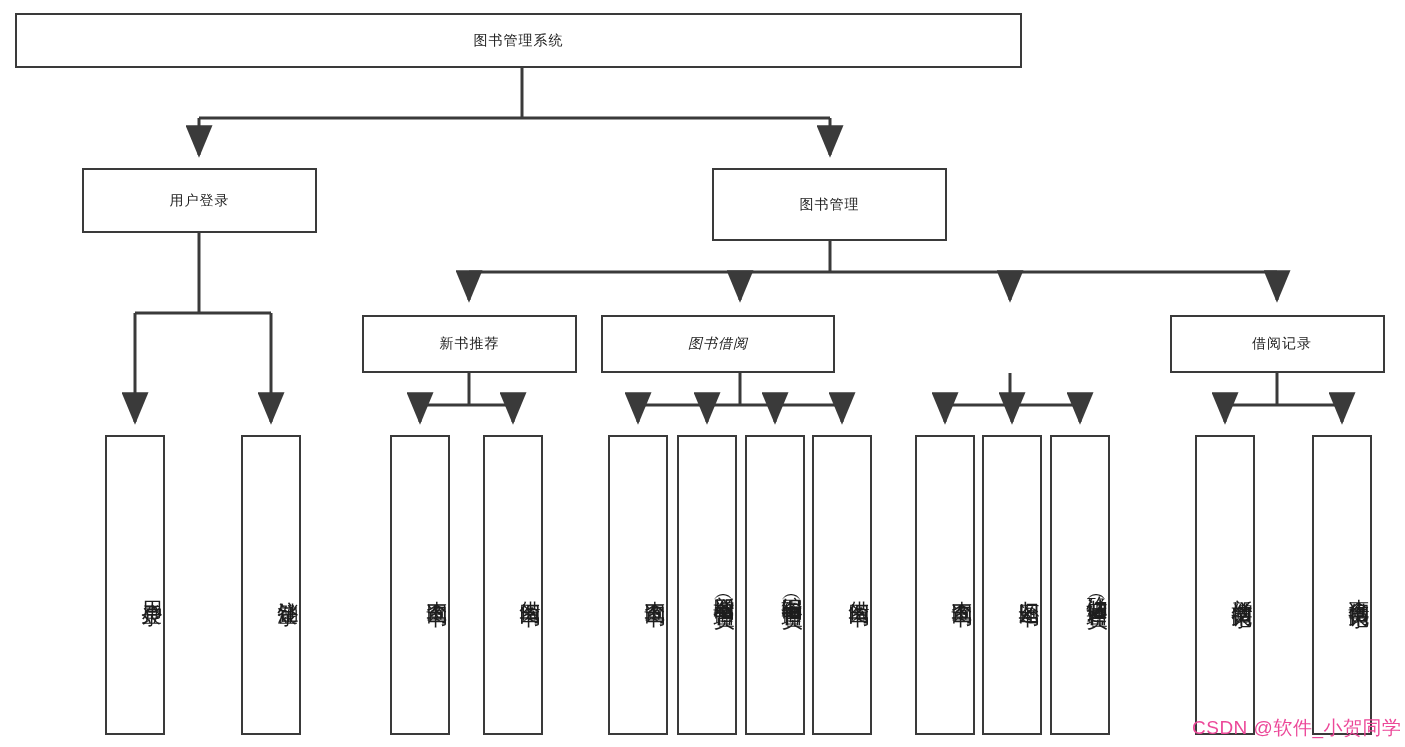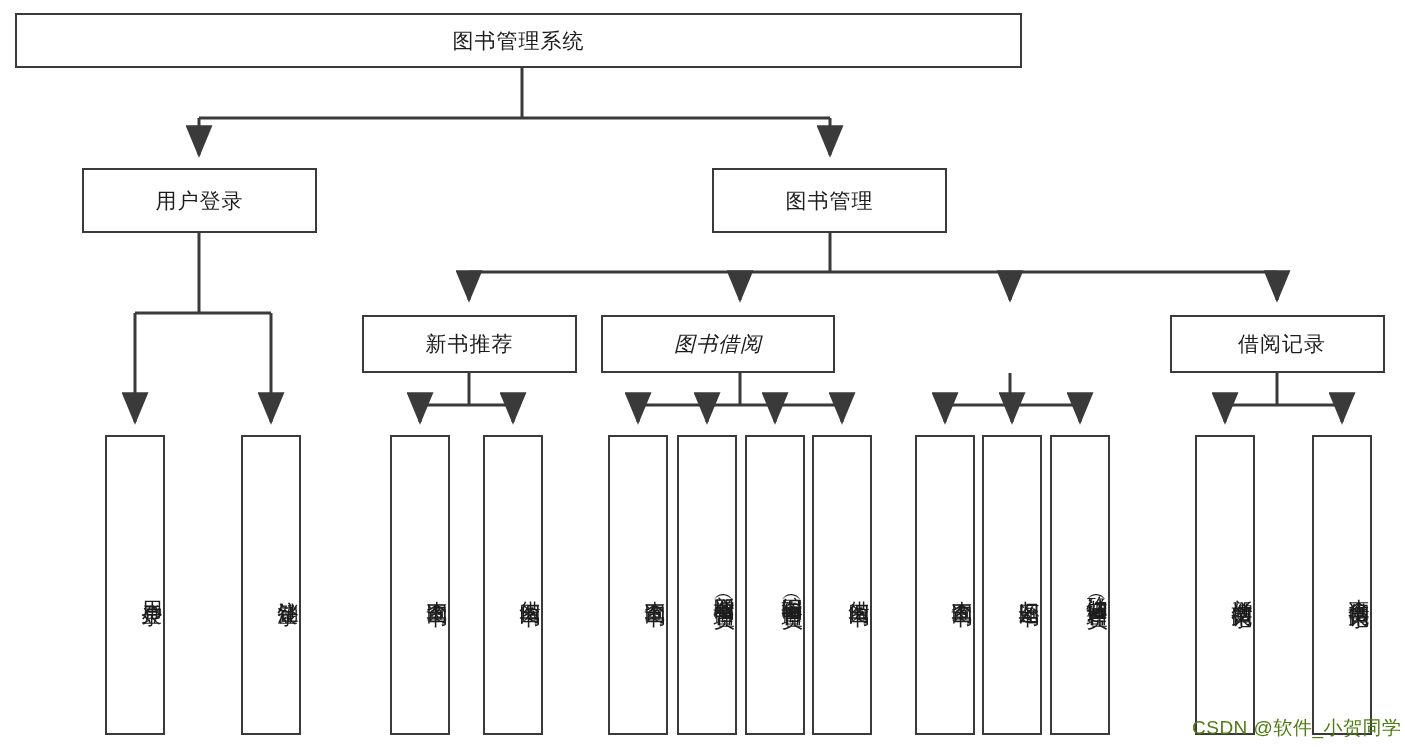--- a/index.html
+++ b/index.html
@@ -29,21 +29,21 @@
     position: absolute;
     box-sizing: border-box;
     border: 2px solid #3a3a3a;
     background: #ffffff;
     display: flex;
     align-items: center;
     justify-content: center;
     color: #1d1d1d;
   }
   .node.horiz {
-    font-size: 21px;
+    font-size: 14px;
     letter-spacing: 1px;
   }
   .node.vert {
     writing-mode: vertical-rl;
     text-orientation: upright;
     font-size: 21px;
     letter-spacing: 2px;
     padding-top: 6px;
     align-items: flex-start;
     justify-content: center;
@@ -51,21 +51,21 @@
   }
   .node .label {
     display: block;
     white-space: nowrap;
   }
   #watermark {
     position: absolute;
     left: 1192px;
     top: 715px;
     font-size: 19px;
-    color: #4d7c0f;
+    color: #ec4899;
     white-space: nowrap;
     letter-spacing: 0.5px;
   }
 </style>
 </head>
 <body>
 
 <div id="stage">
 
   <svg id="wires" viewBox="0 0 1405 747" width="1405" height="747" xmlns="http://www.w3.org/2000/svg">
@@ -122,21 +122,21 @@
     </g>
   </svg>
 
   <div class="node horiz" style="left:15px; top:13px; width:1007px; height:55px;">
     <span class="label">图书管理系统</span>
   </div>
 
   <div class="node horiz" style="left:82px; top:168px; width:235px; height:65px;">
     <span class="label">用户登录</span>
   </div>
-  <div class="node horiz" style="left:712px; top:168px; width:235px; height:65px;">
+  <div class="node horiz" style="left:712px; top:168px; width:235px; height:73px;">
     <span class="label">图书管理</span>
   </div>
 
   <div class="node horiz" style="left:362px; top:315px; width:215px; height:58px;">
     <span class="label">新书推荐</span>
   </div>
   <div class="node horiz" style="left:601px; top:315px; width:234px; height:58px;font-style:italic;">
     <span class="label">图书借阅</span>
   </div>
   <div class="node horiz" style="left:1170px; top:315px; width:215px; height:58px;padding-left:9px;">

